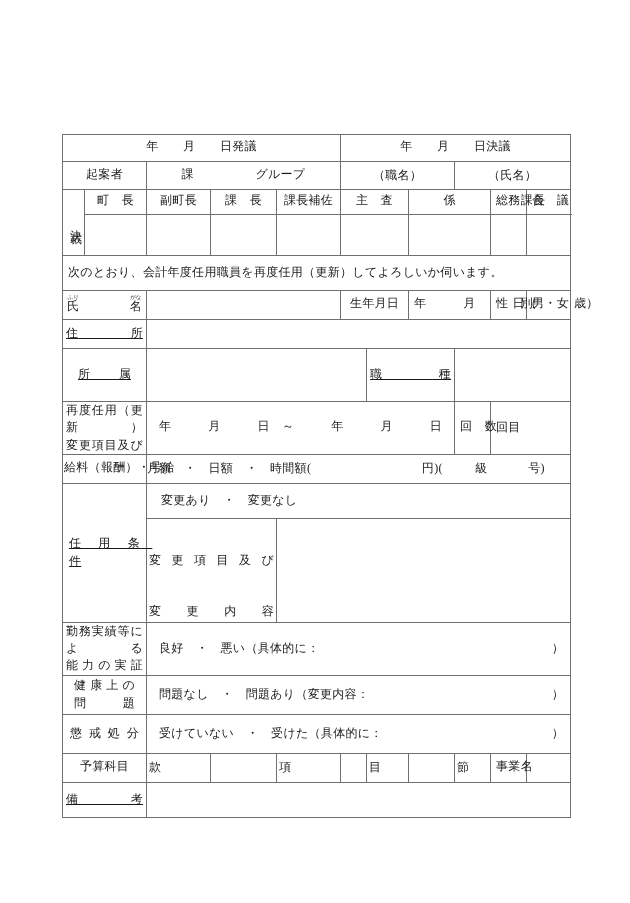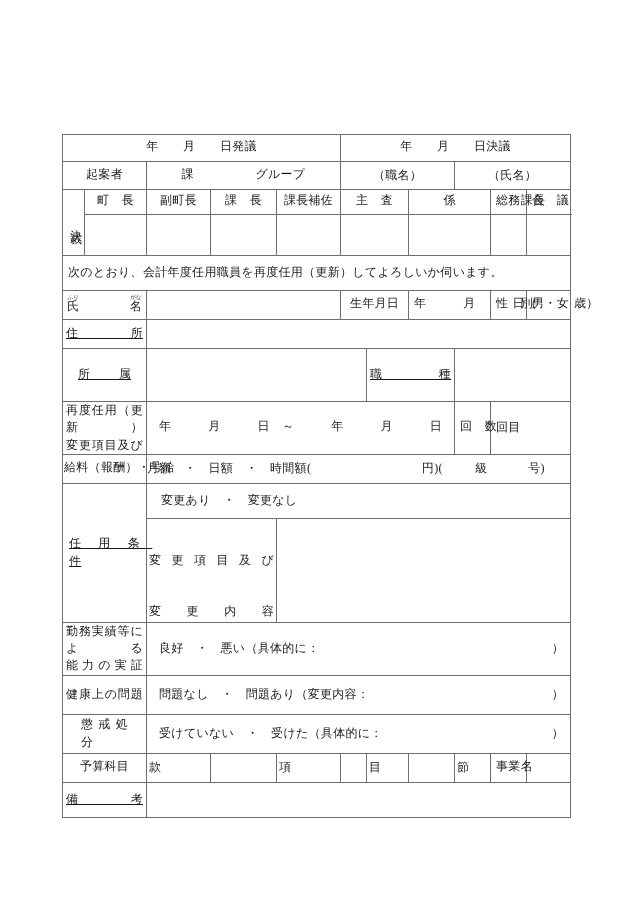--- a/index.html
+++ b/index.html
@@ -268,33 +268,33 @@
       </td>
       <td colspan="9" class="nowrap" style="padding:0 6px 0 12px">
         <span style="display:flex; justify-content:space-between; align-items:center">
           <span>良好　・　悪い（具体的に：</span>
           <span>）</span>
         </span>
       </td>
     </tr>
 
     <tr>
-      <td colspan="2" style="height:38px; padding:0 2px">
+      <td colspan="2" style="height:38px; padding:0 10px">
         <span class="spread-tight">健康上の問題</span>
       </td>
       <td colspan="9" class="nowrap" style="padding:0 6px 0 12px">
         <span style="display:flex; justify-content:space-between; align-items:center">
           <span>問題なし　・　問題あり（変更内容：</span>
           <span>）</span>
         </span>
       </td>
     </tr>
 
     <tr>
-      <td colspan="2" style="height:38px; padding:0 17px">
+      <td colspan="2" style="height:38px; padding:0 6px">
         <span class="spread-tight">懲戒処分</span>
       </td>
       <td colspan="9" class="nowrap" style="padding:0 6px 0 12px">
         <span style="display:flex; justify-content:space-between; align-items:center">
           <span>受けていない　・　受けた（具体的に：</span>
           <span>）</span>
         </span>
       </td>
     </tr>
 

